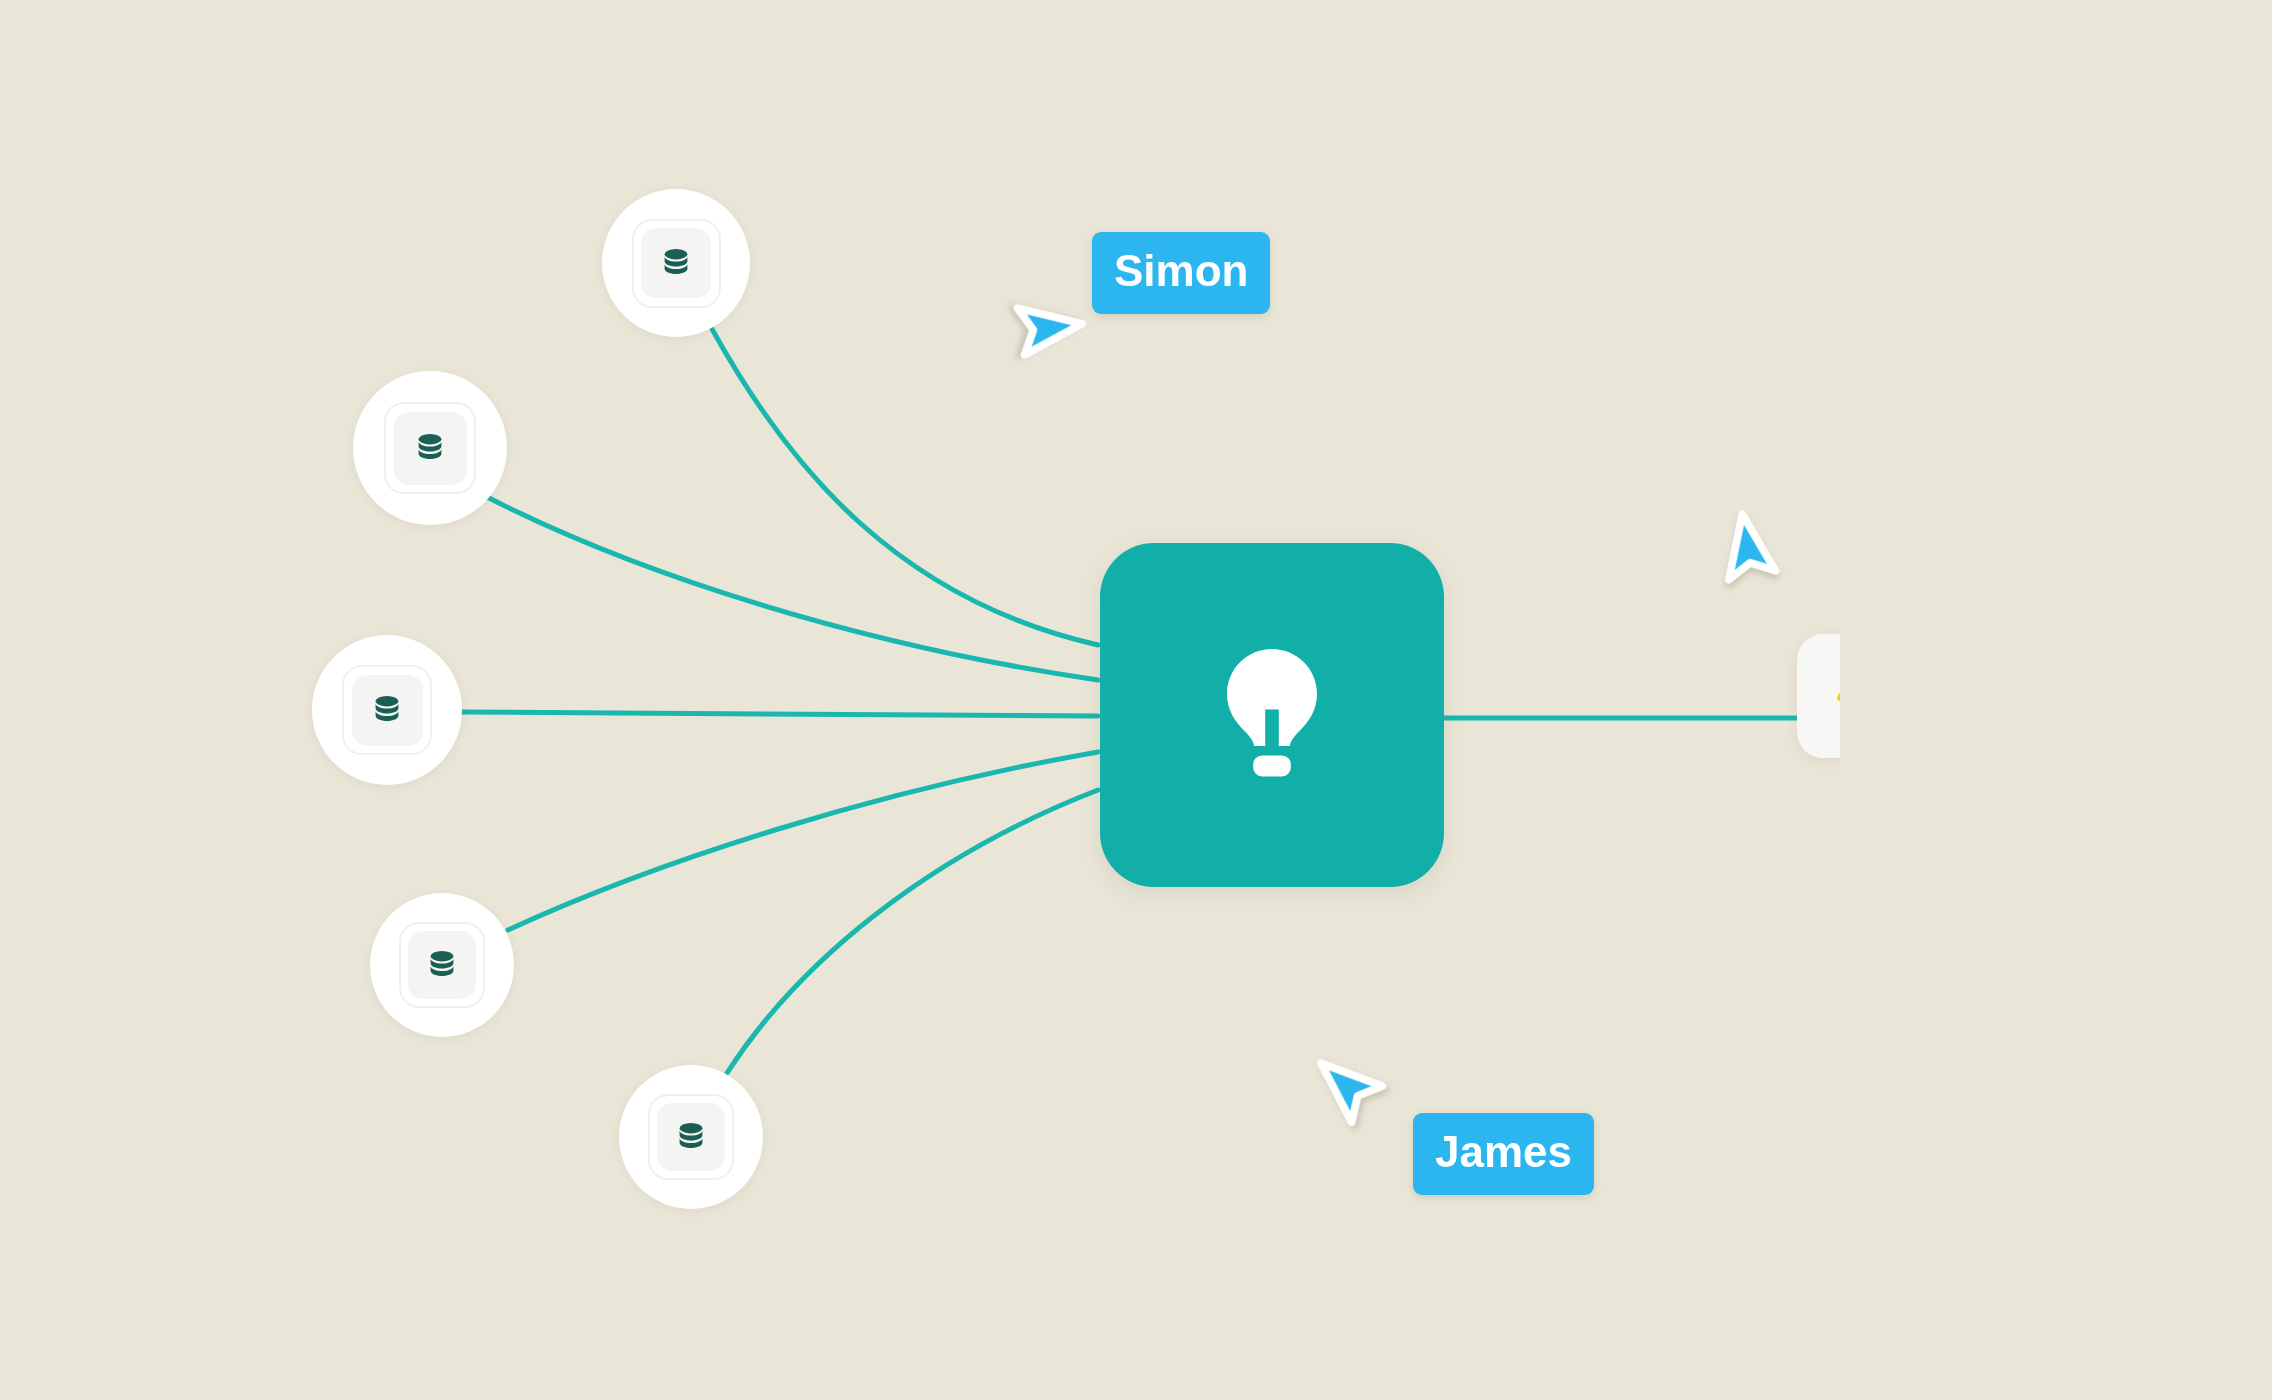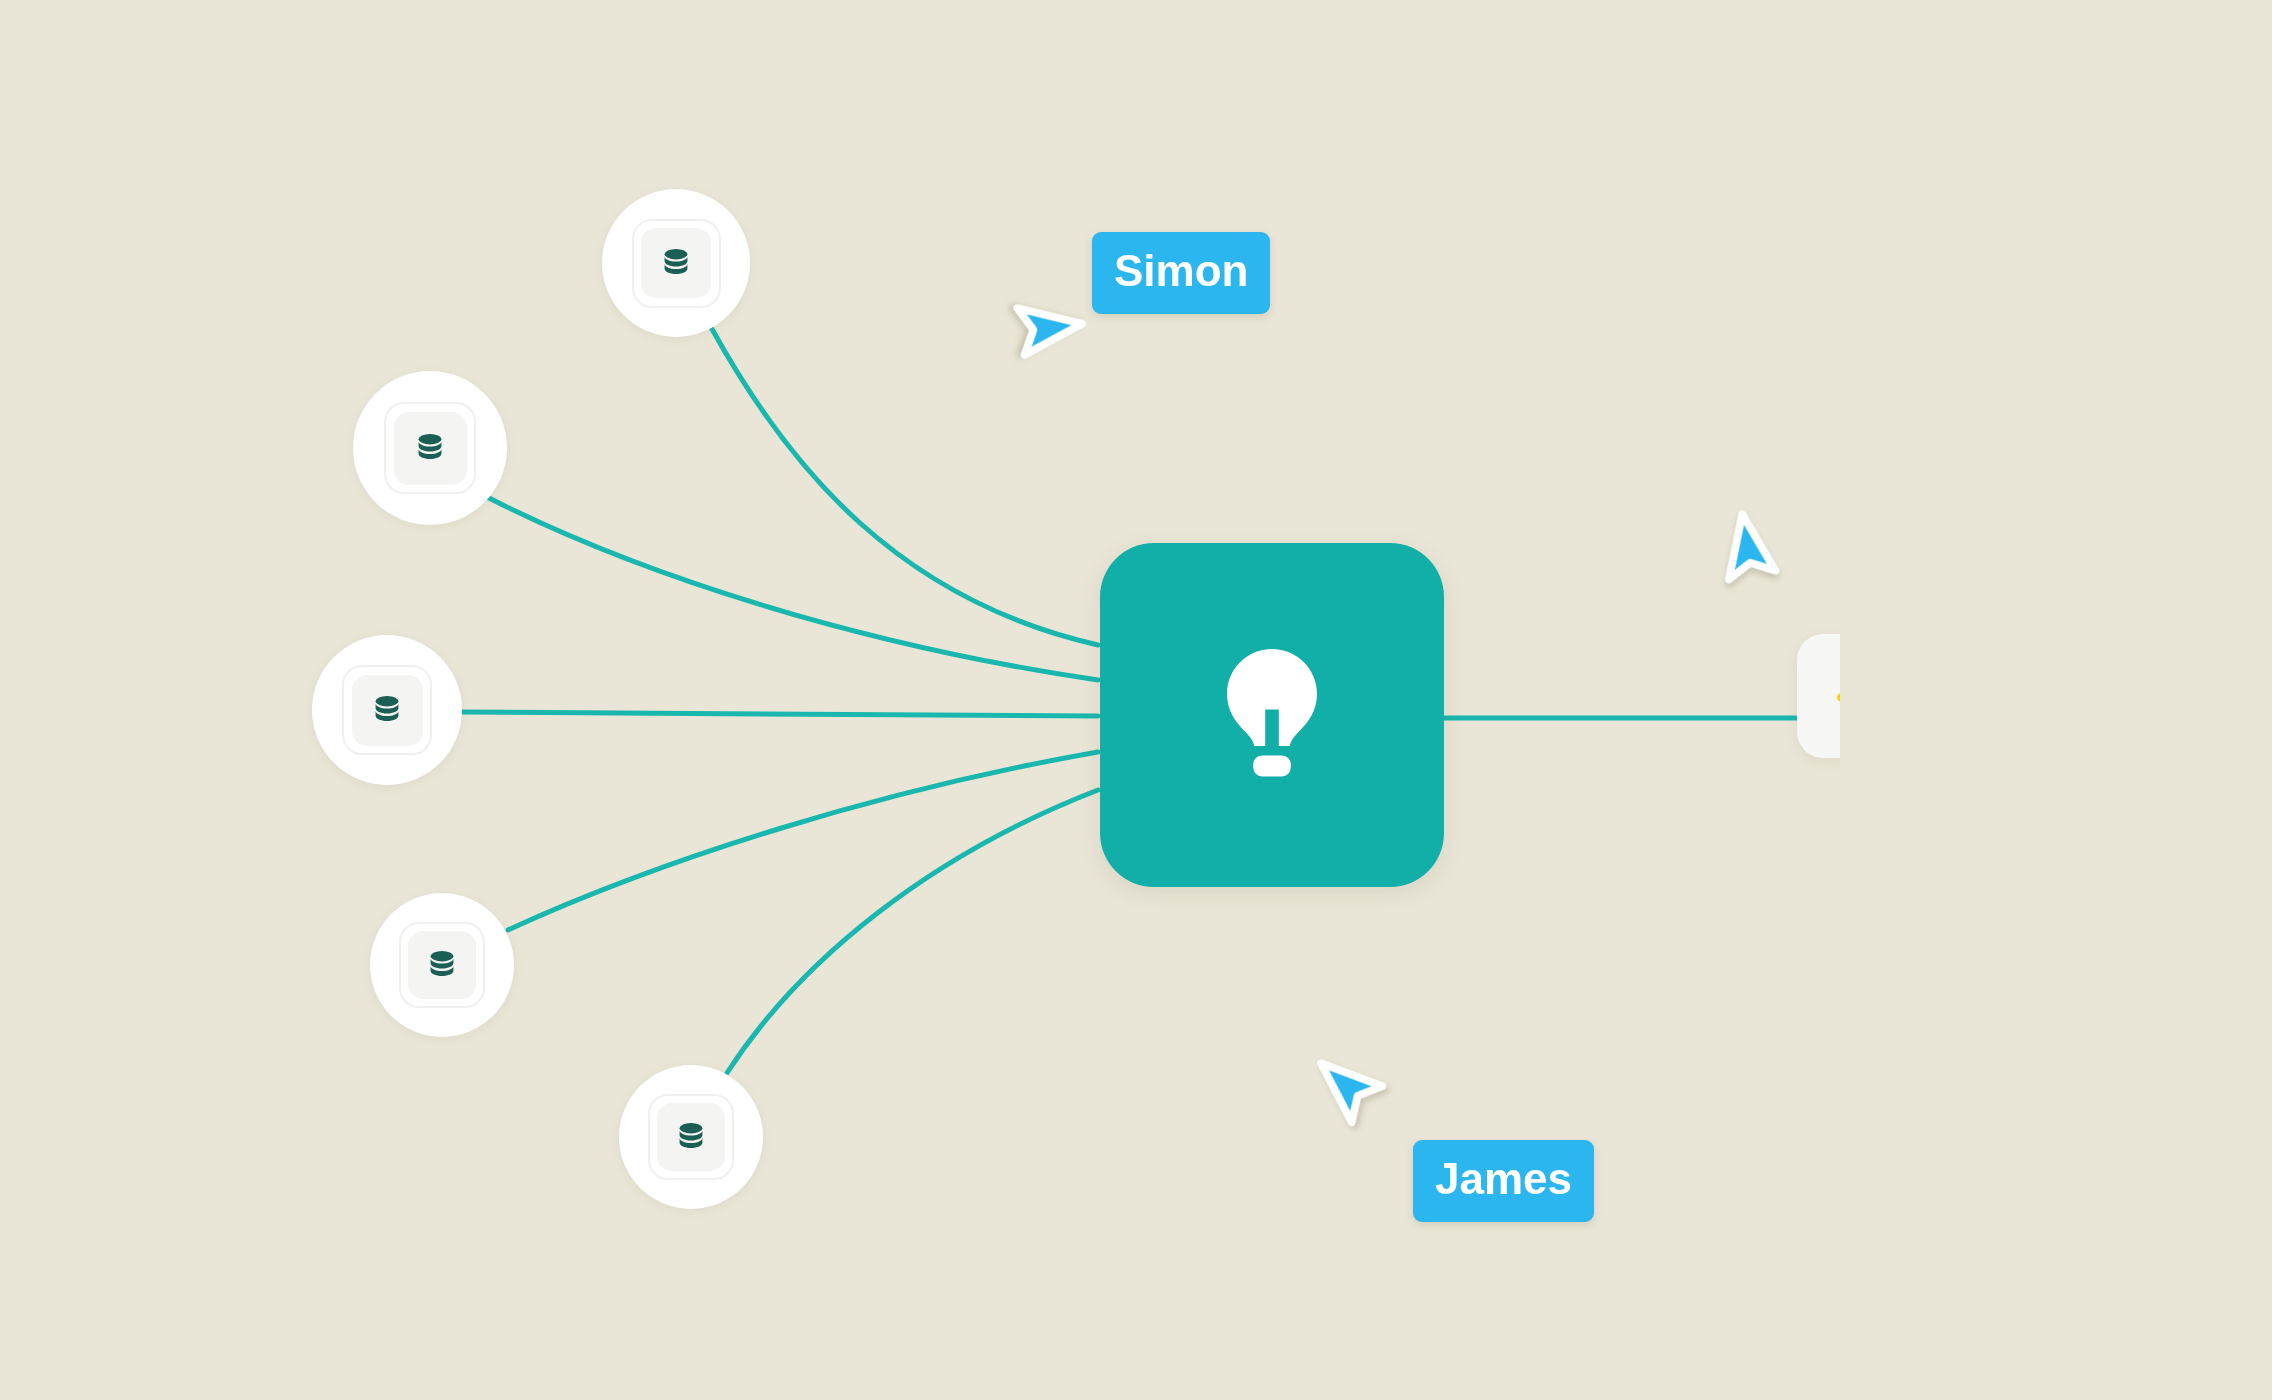--- a/index.html
+++ b/index.html
@@ -114,21 +114,21 @@
     line-height: 1;
     padding: 17px 22px 21px 22px;
     white-space: nowrap;
     box-shadow: 0 3px 8px rgba(110, 105, 75, 0.18);
   }
 
   #cursor-simon { left: 1000px; top: 295px; transform: rotate(118deg); }
   #badge-simon  { left: 1092px; top: 232px; }
 
   #cursor-james { left: 1318px; top: 1050px; transform: rotate(-13deg); }
-  #badge-james  { left: 1413px; top: 1140px; }
+  #badge-james  { left: 1413px; top: 1113px; }
 
   #cursor-anon  { left: 1715px; top: 518px; transform: rotate(26deg); }
 </style>
 </head>
 <body>
 
 <div id="canvas" style="background: rgb(234, 230, 215);">
 
   <svg id="edges" viewBox="0 0 2272 1400" xmlns="http://www.w3.org/2000/svg">
     <g id="edge-group" fill="none" stroke-linecap="round">

